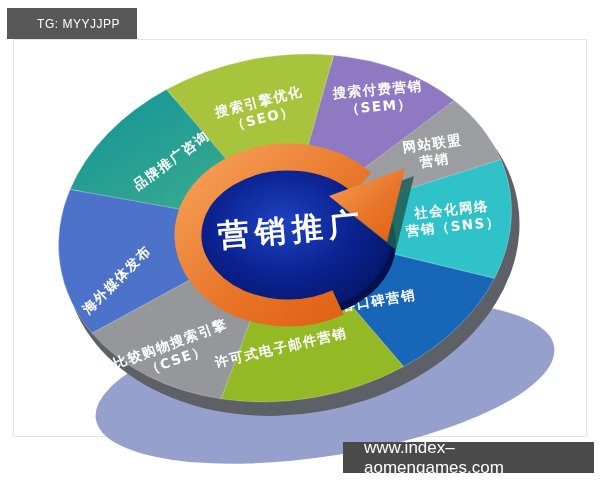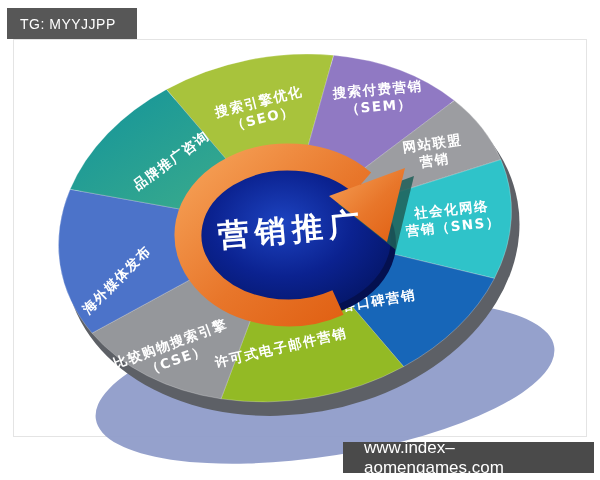--- a/index.html
+++ b/index.html
@@ -12,21 +12,21 @@
     position:absolute;left:13px;top:39px;width:574px;height:398px;
     border:1px solid #e4e4e4;background:#ffffff;box-sizing:border-box;
   }
   .wheel-svg{position:absolute;left:0;top:0;width:600px;height:480px;}
   .banner{
     position:absolute;color:#ffffff;display:flex;align-items:center;
     font-family:"Liberation Sans",sans-serif;
   }
   .banner.tg{
     left:7px;top:8px;width:130px;height:31px;background:#575757;
-    padding-left:13px;font-size:14px;letter-spacing:.5px;box-sizing:border-box;
+    padding-left:13px;font-size:12px;letter-spacing:.5px;box-sizing:border-box;justify-content:center;
   }
   .banner.url{
     left:343px;top:442px;width:251px;height:31px;background:#4a4a4a;
     justify-content:center;font-size:17px;box-sizing:border-box;padding-left:21px;
   }
 </style>
 </head>
 <body>
 
 <div class="frame"></div>

